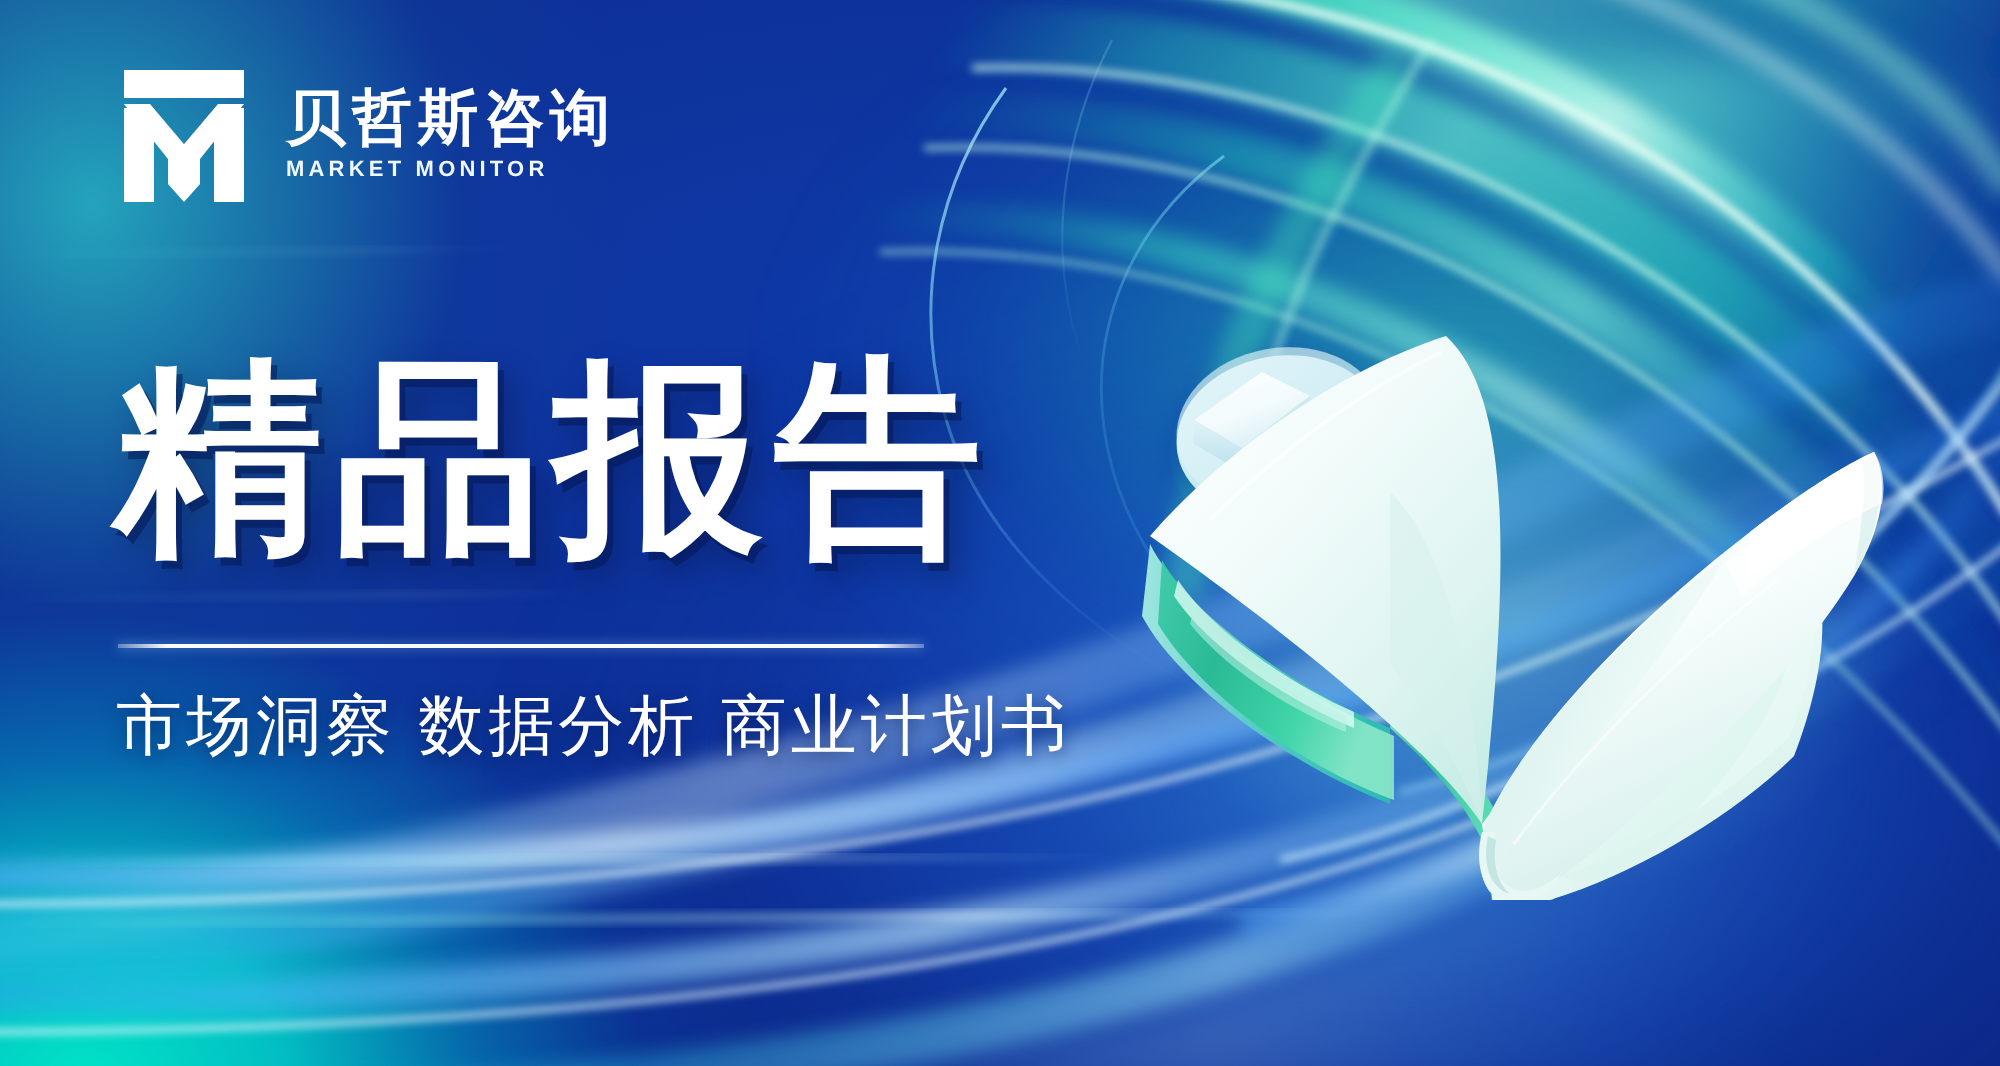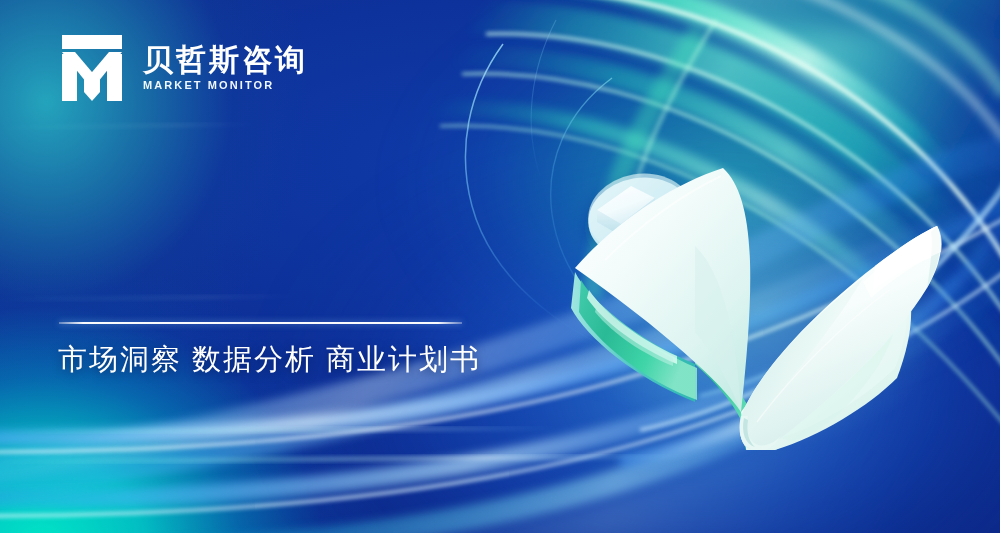--- a/index.html
+++ b/index.html
@@ -113,21 +113,21 @@
     background:linear-gradient(90deg,
       rgba(255,255,255,0.35) 0%,
       rgba(255,255,255,0.98) 6%,
       rgba(255,255,255,0.98) 94%,
       rgba(255,255,255,0.35) 100%);
     box-shadow:0 0 6px rgba(170,220,255,0.55);
   }
   .subtitle {
     position:absolute; left:58px; top:338px;
     color:#ffffff;
-    font-size:29px;
+    font-size:33px;
     font-weight:normal;
     letter-spacing:2px;
     line-height:1.5;
     white-space:nowrap;
     text-shadow:0 2px 8px rgba(4,20,70,0.55);
   }
 
   
   .book { position:absolute; left:545px; top:150px; width:420px; height:300px; }
   .book svg { width:420px; height:300px; display:block; }
@@ -446,16 +446,17 @@
 
         <path d="M 27,44 L 43,44 L 43,60 L 35,69 L 27,60 Z" fill="#ffffff"></path>
       </svg>
     </div>
     <div class="logo-text">
       <div class="logo-cn">贝哲斯咨询</div>
       <div class="logo-en">MARKET MONITOR</div>
     </div>
   </div>
 
+  <div class="headline">精品报告</div>
   <div class="divider"></div>
   <div class="subtitle">市场洞察  数据分析  商业计划书</div>
 
 </div>
 
 </body></html>

